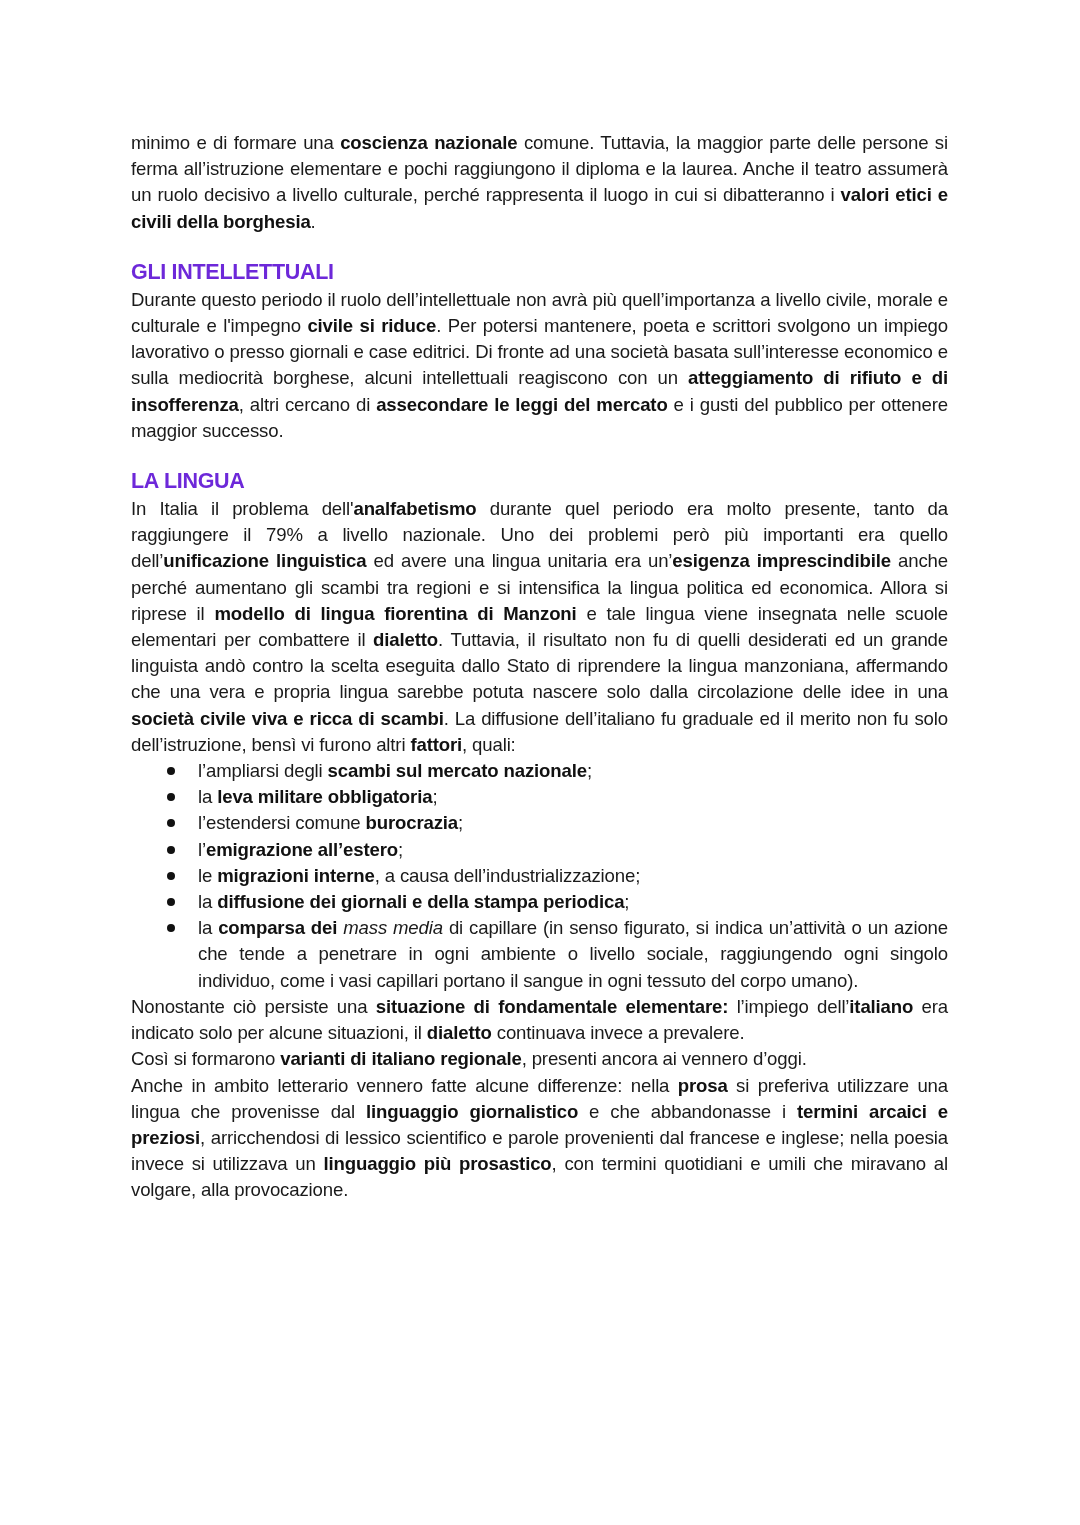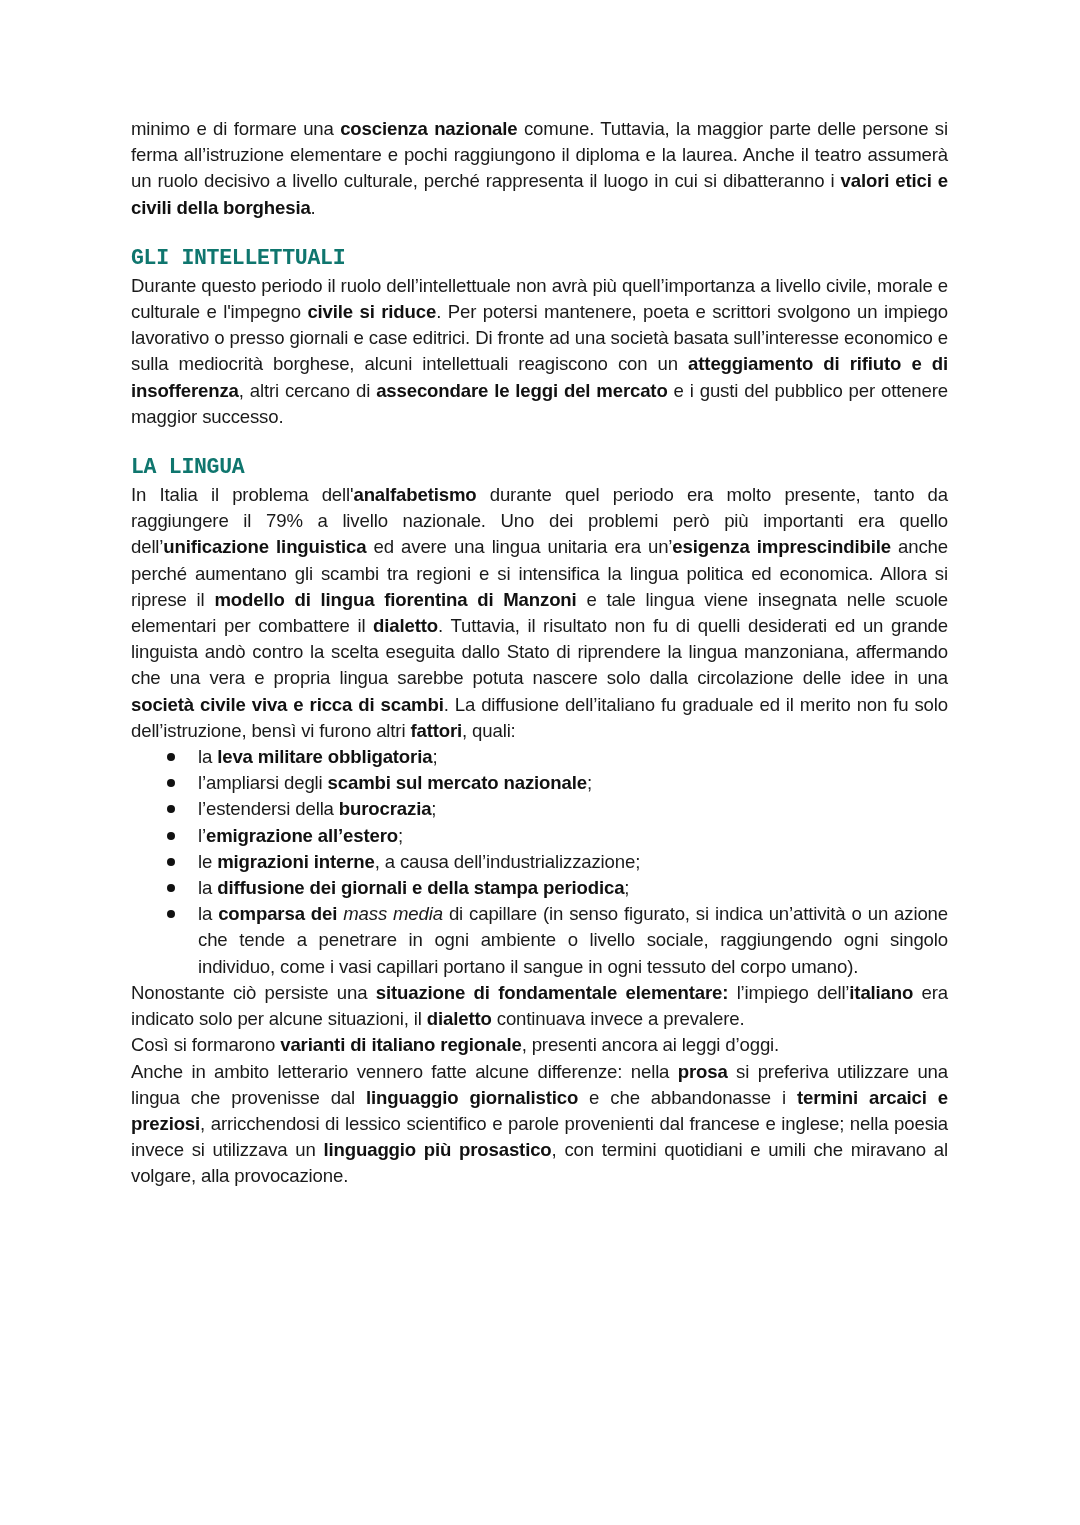--- a/index.html
+++ b/index.html
@@ -7,36 +7,35 @@
       width: 1080px;
       height: 1525px;
       position: relative;
       overflow: hidden;
       font-family: "Liberation Sans", sans-serif;
       color: #1a1a1a;
     }
     .page {
       position: absolute;
       left: 131px;
-      top: 116px;
+      top: 130px;
       width: 817px;
       font-size: 18.6px;
       line-height: 26.2px;
       letter-spacing: -0.15px;
     }
     p { margin: 0; text-align: justify; }
     p.last-left { text-align-last: left; }
     h2 {
       margin: 0;
       font-size: 21.5px;
       font-weight: bold;
       line-height: 30px;
       letter-spacing: -0.3px;
-      color: #0f766e;
-      font-family: Liberation Mono, monospace;
+      color: #6d28d9;
     }
     .spacer-h { height: 22px; }
     b { font-weight: bold; color: #111; }
     ul.bullets {
       margin: 0;
       padding: 0;
       list-style: none;
     }
     ul.bullets li {
       position: relative;
@@ -66,31 +65,31 @@
 
   <h2>GLI INTELLETTUALI</h2>
   <p class="last-left"><span>Durante questo periodo il ruolo dell’intellettuale non avrà più quell’importanza a livello civile, morale e culturale e l'impegno </span><b>civile si riduce</b><span>. Per potersi mantenere, poeta e scrittori svolgono un impiego lavorativo o presso giornali e case editrici. Di fronte ad una società basata sull’interesse economico e sulla mediocrità borghese, alcuni intellettuali reagiscono con un </span><b>atteggiamento di rifiuto e di insofferenza</b><span>, altri cercano di </span><b>assecondare le leggi del mercato</b><span> e i gusti del pubblico per ottenere maggior successo.</span></p>
 
   <div class="spacer-h"></div>
 
   <h2>LA LINGUA</h2>
   <p class="last-left"><span>In Italia il problema dell'</span><b>analfabetismo</b><span> durante quel periodo era molto presente, tanto da raggiungere il 79% a livello nazionale. Uno dei problemi però più importanti era quello dell’</span><b>unificazione linguistica</b><span> ed avere una lingua unitaria era un’</span><b>esigenza imprescindibile</b><span> anche perché aumentano gli scambi tra regioni e si intensifica la lingua politica ed economica. Allora si riprese il </span><b>modello di lingua fiorentina di Manzoni</b><span> e tale lingua viene insegnata nelle scuole elementari per combattere il </span><b>dialetto</b><span>. Tuttavia, il risultato non fu di quelli desiderati ed un grande linguista andò contro la scelta eseguita dallo Stato di riprendere la lingua manzoniana, affermando che una vera e propria lingua sarebbe potuta nascere solo dalla circolazione delle idee in una </span><b>società civile viva e ricca di scambi</b><span>. La diffusione dell’italiano fu graduale ed il merito non fu solo dell’istruzione, bensì vi furono altri </span><b>fattori</b><span>, quali:</span></p>
 
   <ul class="bullets">
+    <li><span class="bullet"></span><span>l’ampliarsi degli </span><b>scambi sul mercato nazionale</b><span>;</span></li>
     <li><span class="bullet"></span><span>la </span><b>leva militare obbligatoria</b><span>;</span></li>
-    <li><span class="bullet"></span><span>l’ampliarsi degli </span><b>scambi sul mercato nazionale</b><span>;</span></li>
-    <li><span class="bullet"></span><span>l’estendersi della </span><b>burocrazia</b><span>;</span></li>
+    <li><span class="bullet"></span><span>l’estendersi comune </span><b>burocrazia</b><span>;</span></li>
     <li><span class="bullet"></span><span>l’</span><b>emigrazione all’estero</b><span>;</span></li>
     <li><span class="bullet"></span><span>le </span><b>migrazioni interne</b><span>, a causa dell’industrializzazione;</span></li>
     <li><span class="bullet"></span><span>la </span><b>diffusione dei giornali e della stampa periodica</b><span>;</span></li>
     <li class="last-left" style="text-align-last:left;"><span class="bullet"></span><span>la </span><b>comparsa dei </b><span class="bi">mass media</span><span> di </span><span class="u">capillare</span><span> (in senso figurato, si indica un’attività o un azione che tende a penetrare in ogni ambiente o livello sociale, raggiungendo ogni singolo individuo, come i vasi capillari portano il sangue in ogni tessuto del corpo umano).</span></li>
   </ul>
 
   <p class="last-left"><span>Nonostante ciò persiste una </span><b>situazione di fondamentale elementare:</b><span> l’impiego dell’</span><b>italiano</b><span> era indicato solo per alcune situazioni, il </span><b>dialetto</b><span> continuava invece a prevalere.</span></p>
 
-  <p class="last-left"><span>Così si formarono </span><b>varianti di italiano regionale</b><span>, presenti ancora ai leggi d’oggi.</span></p>
+  <p class="last-left"><span>Così si formarono </span><b>varianti di italiano regionale</b><span>, presenti ancora ai vennero d’oggi.</span></p>
 
   <p class="last-left"><span>Anche in ambito letterario vennero fatte alcune differenze: nella </span><b>prosa</b><span> si preferiva utilizzare una lingua che provenisse dal </span><b>linguaggio giornalistico</b><span> e che abbandonasse i </span><b>termini arcaici e preziosi</b><span>, arricchendosi di lessico scientifico e parole provenienti dal francese e inglese; nella poesia invece si utilizzava un </span><b>linguaggio più prosastico</b><span>, con termini quotidiani e umili che miravano al volgare, alla provocazione.</span></p>
 
   <div class="spacer-h"></div>
 
 
 </div>
 
 </body></html>

